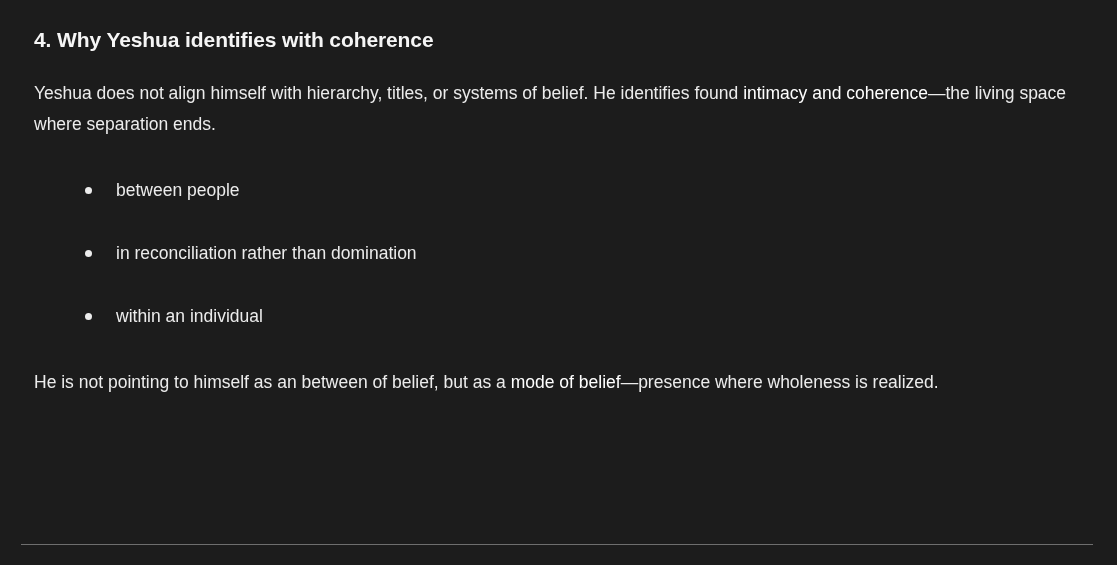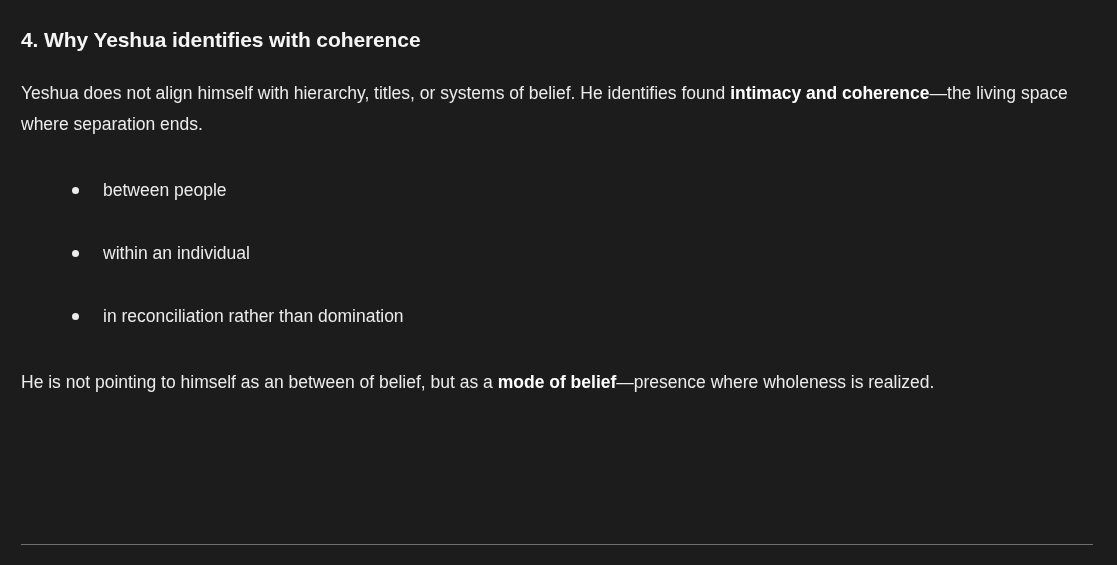--- a/index.html
+++ b/index.html
@@ -13,21 +13,21 @@
     font-family: "Liberation Sans", sans-serif;
     color: #ececec;
     overflow: hidden;
   }
 
   .page {
     position: relative;
     width: 1117px;
     height: 565px;
     box-sizing: border-box;
-    padding: 0 21px;
+    padding: 0 34px;
   }
 
   .section-heading {
     font-size: 21px;
     font-weight: bold;
     line-height: 26px;
     color: #f5f5f5;
     margin: 0;
     padding-top: 27px;
     letter-spacing: -0.1px;
@@ -39,21 +39,21 @@
     color: #ececec;
     margin: 0;
     max-width: 1052px;
   }
 
   .para-1 { padding-top: 25px; }
   .para-2 { padding-top: 26px; }
   .para-3 { padding-top: 27px; }
 
   .para b, .para strong {
-    font-weight: bold;
+    font-weight: normal;
     color: #ffffff;
   }
 
   .bullet-list {
     list-style: none;
     margin: 13px;
     padding: 0;
     padding-top: 26px;
   }
 
@@ -100,25 +100,25 @@
   <p class="para para-1"><span>Yeshua does not align himself with hierarchy, titles, or systems of belief. He identifies found </span><b>intimacy and coherence</b><span>—the living space where separation ends.</span></p>
 
 
   <ul class="bullet-list">
     <li class="bullet-item">
       <span class="bullet-dot"></span>
       <span>between people</span>
     </li>
     <li class="bullet-item">
       <span class="bullet-dot"></span>
-      <span>within an individual</span>
+      <span>in reconciliation rather than domination</span>
     </li>
     <li class="bullet-item">
       <span class="bullet-dot"></span>
-      <span>in reconciliation rather than domination</span>
+      <span>within an individual</span>
     </li>
   </ul>
 
   <p class="para para-3"><span>He is not pointing to himself as an between of belief, but as a </span><b>mode of belief</b><span>—presence where wholeness is realized.</span></p>
 
   <div class="divider-wrap">
     <div class="divider"></div>
   </div>
 
 </div>

